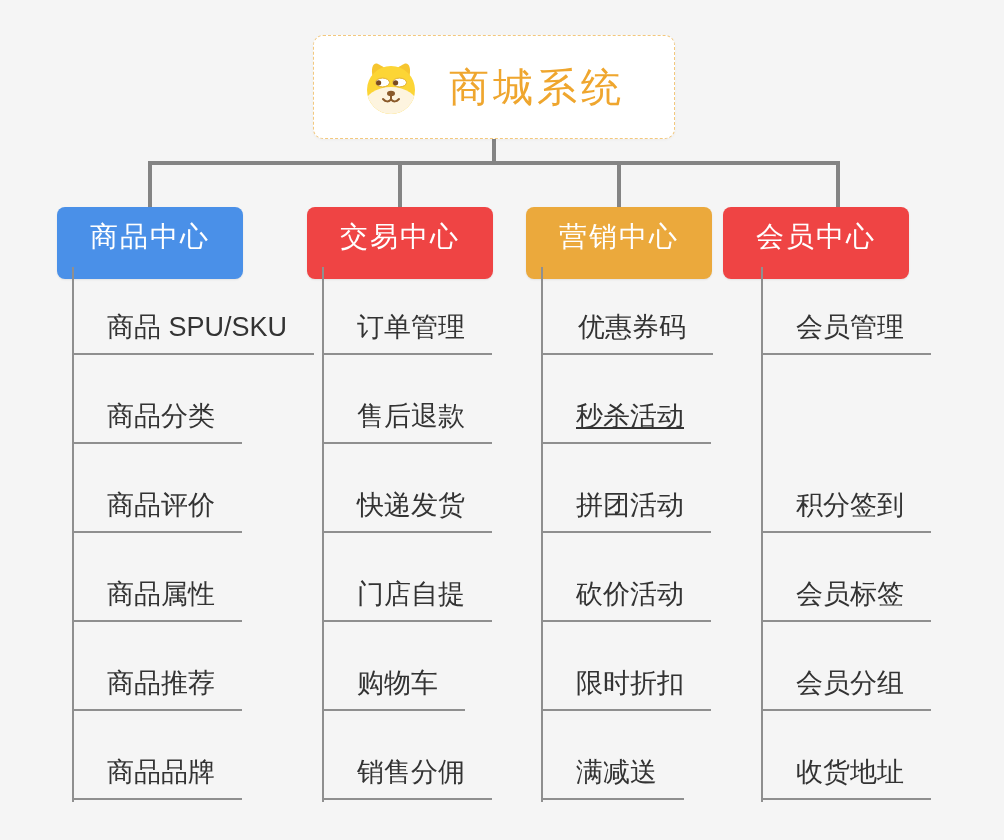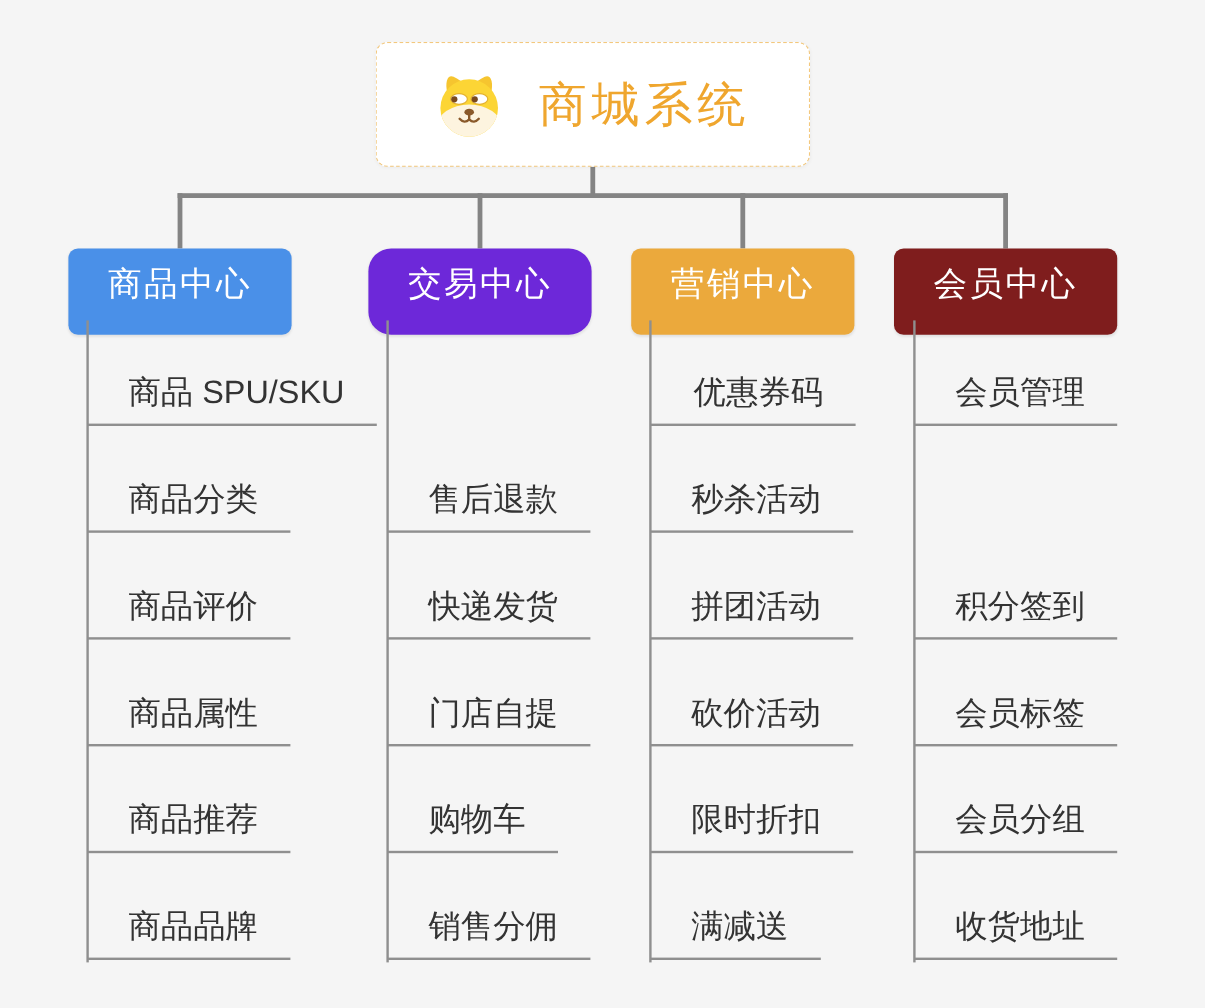--- a/index.html
+++ b/index.html
@@ -105,44 +105,45 @@
         <circle cx="15.6" cy="23.8" r="2.6" fill="#7a4a1e"></circle>
         <circle cx="32.6" cy="23.8" r="2.6" fill="#7a4a1e"></circle>
         <ellipse cx="28" cy="34.5" rx="4" ry="2.8" fill="#8a5a2b"></ellipse>
         <path d="M28,37 L28,40.5 M20,40 Q24,44.5 28,40.5 Q32,44.5 36,40" stroke="#8a5a2b" stroke-width="2" fill="none" stroke-linecap="round"></path>
       </svg>
     </span>
     <span class="root-title" style="color: rgb(239, 166, 46);">商城系统</span>
   </div>
 
   <div class="branch-header" style="left: 57px; background: rgb(74, 144, 232);">商品中心</div>
-  <div class="branch-header" style="left: 307px; background: #6d28d9; border-radius: 19px;">交易中心</div>
+  <div class="branch-header" style="left: 307px; background: #ef4444;">交易中心</div>
   <div class="branch-header" style="left: 526px; background: rgb(235, 169, 60);">营销中心</div>
-  <div class="branch-header" style="left: 745px; background: #7f1d1d;">会员中心</div>
+  <div class="branch-header" style="left: 723px; background: #ef4444;">会员中心</div>
 
   <div class="trunk" style="left: 72px; background: rgb(143, 143, 143);"></div>
   <div class="trunk" style="left: 322px; background: rgb(143, 143, 143);"></div>
   <div class="trunk" style="left: 541px; background: rgb(143, 143, 143);"></div>
   <div class="trunk" style="left: 761px; background: rgb(143, 143, 143);"></div>
 
   <div class="child" style="left: 73px; top: 314px; border-color: rgb(143, 143, 143);">商品 SPU/SKU</div>
   <div class="child" style="left: 73px; top: 403px; border-color: rgb(143, 143, 143);">商品分类</div>
   <div class="child" style="left: 73px; top: 492px; border-color: rgb(143, 143, 143);">商品评价</div>
   <div class="child" style="left: 73px; top: 581px; border-color: rgb(143, 143, 143);">商品属性</div>
   <div class="child" style="left: 73px; top: 670px; border-color: rgb(143, 143, 143);">商品推荐</div>
   <div class="child" style="left: 73px; top: 759px; border-color: rgb(143, 143, 143);">商品品牌</div>
 
+  <div class="child" style="left: 323px; top: 314px; border-color: rgb(143, 143, 143);">订单管理</div>
   <div class="child" style="left: 323px; top: 403px; border-color: rgb(143, 143, 143);">售后退款</div>
   <div class="child" style="left: 323px; top: 492px; border-color: rgb(143, 143, 143);">快递发货</div>
   <div class="child" style="left: 323px; top: 581px; border-color: rgb(143, 143, 143);">门店自提</div>
   <div class="child" style="left: 323px; top: 670px; border-color: rgb(143, 143, 143);">购物车</div>
   <div class="child" style="left: 323px; top: 759px; border-color: rgb(143, 143, 143);">销售分佣</div>
 
   <div class="child" style="left: 542px; top: 314px; border-color: rgb(143, 143, 143); padding-left: 36px;">优惠券码</div>
-  <div class="child" style="left: 542px; top: 403px; border-color: rgb(143, 143, 143);">秒杀活动</div>
+  <div class="child" style="left: 542px; top: 403px; border-color: rgb(143, 143, 143); text-decoration: underline;">秒杀活动</div>
   <div class="child" style="left: 542px; top: 492px; border-color: rgb(143, 143, 143);">拼团活动</div>
   <div class="child" style="left: 542px; top: 581px; border-color: rgb(143, 143, 143);">砍价活动</div>
   <div class="child" style="left: 542px; top: 670px; border-color: rgb(143, 143, 143);">限时折扣</div>
   <div class="child" style="left: 542px; top: 759px; border-color: rgb(143, 143, 143);">满减送</div>
 
   <div class="child" style="left: 762px; top: 314px; border-color: rgb(143, 143, 143);">会员管理</div>
   <div class="child" style="left: 762px; top: 492px; border-color: rgb(143, 143, 143);">积分签到</div>
   <div class="child" style="left: 762px; top: 581px; border-color: rgb(143, 143, 143);">会员标签</div>
   <div class="child" style="left: 762px; top: 670px; border-color: rgb(143, 143, 143); text-align: center;">会员分组</div>
   <div class="child" style="left: 762px; top: 759px; border-color: rgb(143, 143, 143);">收货地址</div>

